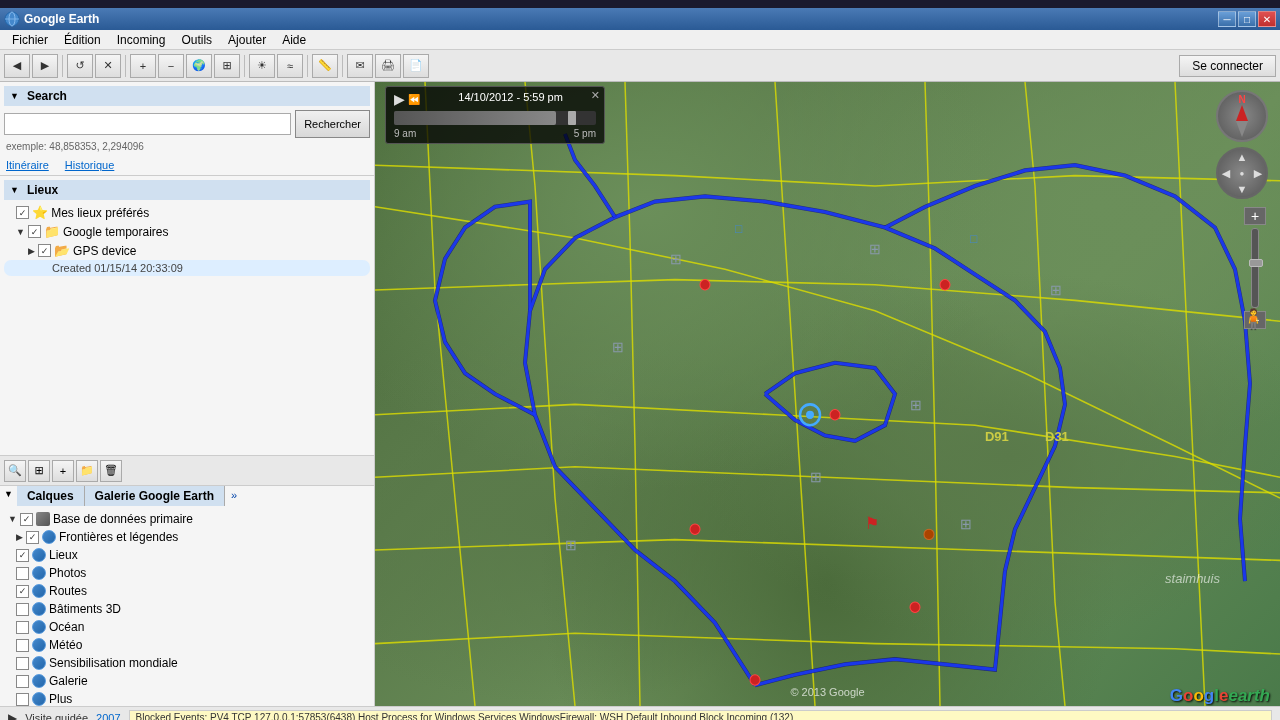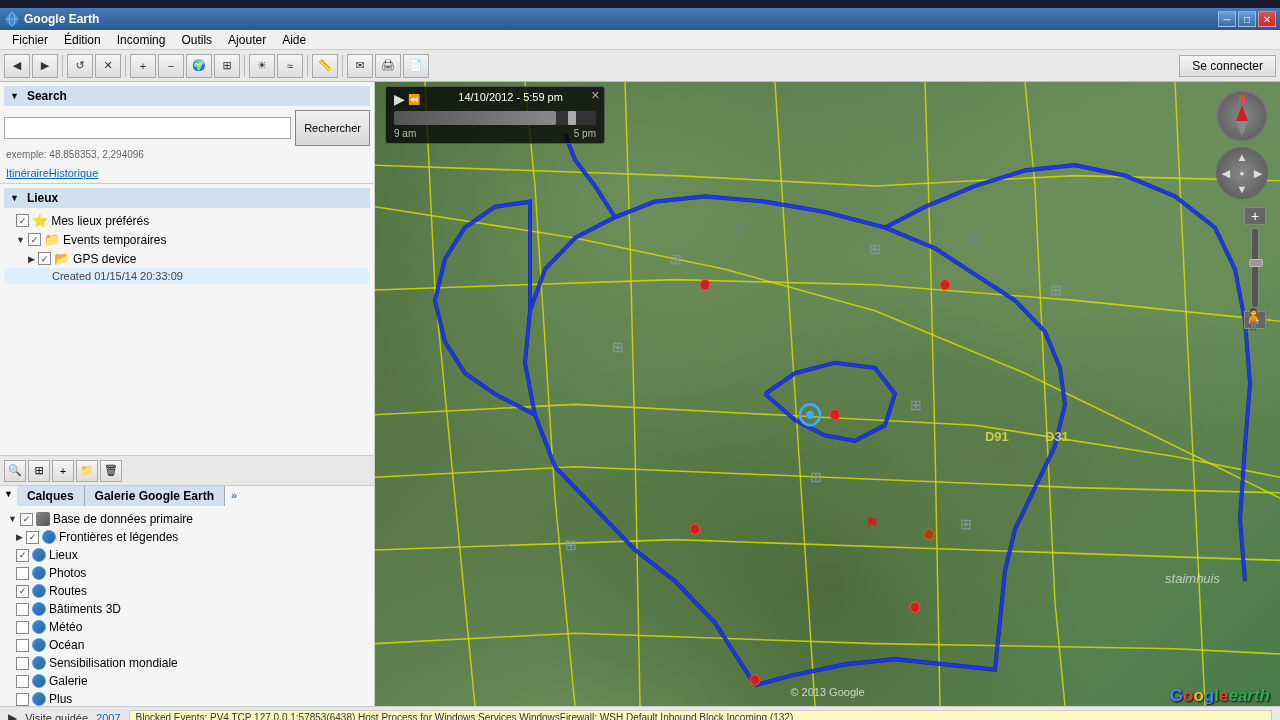--- a/index.html
+++ b/index.html
@@ -84,26 +84,26 @@
       background: #d0e0f0; padding: 3px 6px;
       font-weight: bold; margin-bottom: 4px;
       cursor: pointer;
     }
     .search-row { display: flex; align-items: center; gap: 4px; margin-bottom: 3px; }
     .search-input {
       flex: 1; height: 22px; border: 1px solid #aaa;
       padding: 2px 4px; font-size: 12px; background: white;
     }
     .search-btn {
-      padding: 2px 8px; height: 36px; border: 1px solid #888;
+      padding: 2px 8px; height: 28px; border: 1px solid #888;
       background: linear-gradient(to bottom, #f0f0f0, #d8d8d8);
       cursor: pointer; font-size: 11px;
     }
     .search-example { font-size: 10px; color: #666; margin-bottom: 7px; padding-left: 2px; }
-    .search-tabs { display: flex; gap: 0; padding-left: 2px; }
+    .search-tabs { display: flex; gap: 16px; padding-left: 2px; }
     .search-tab { font-size: 11px; color: #0066cc; cursor: pointer; text-decoration: underline; }
 
     
     .places-section { flex: 1; overflow-y: auto; padding: 4px; }
     .section-header {
       display: flex; align-items: center; gap: 4px;
       background: #d0e0f0; padding: 3px 6px;
       font-weight: bold; margin-bottom: 3px;
       cursor: pointer;
     }
@@ -363,21 +363,21 @@
       <div class="tree-item tree-indent1">
         <span class="checkbox checked"></span>
         <span style="font-size:13px">⭐</span>
         <span class="item-label">Mes lieux préférés</span>
       </div>
 
       <div class="tree-item tree-indent1">
         <span style="font-size:9px; color:#333">▼</span>
         <span class="checkbox checked"></span>
         <span style="font-size:13px">📁</span>
-        <span class="item-label">Events temporaires</span>
+        <span class="item-label">Google temporaires</span>
       </div>
 
       <div class="tree-item tree-indent2">
         <span style="font-size:9px; color:#333">▶</span>
         <span class="checkbox checked"></span>
         <span style="font-size:13px">📂</span>
         <span class="item-label">GPS device</span>
       </div>
 
       <div class="tree-item tree-indent4" style="background:#ddeeff;">
@@ -437,27 +437,27 @@
 
         <div class="tree-item tree-indent1">
           <span class="checkbox"></span>
           <span class="layer-icon-globe"></span>
           <span class="item-label">Bâtiments 3D</span>
         </div>
 
         <div class="tree-item tree-indent1">
           <span class="checkbox"></span>
           <span class="layer-icon-globe"></span>
+          <span class="item-label">Océan</span>
+        </div>
+
+        <div class="tree-item tree-indent1">
+          <span class="checkbox"></span>
+          <span class="layer-icon-globe"></span>
           <span class="item-label">Météo</span>
-        </div>
-
-        <div class="tree-item tree-indent1">
-          <span class="checkbox"></span>
-          <span class="layer-icon-globe"></span>
-          <span class="item-label">Océan</span>
         </div>
 
         <div class="tree-item tree-indent1">
           <span class="checkbox"></span>
           <span class="layer-icon-globe"></span>
           <span class="item-label">Sensibilisation mondiale</span>
         </div>
 
         <div class="tree-item tree-indent1">
           <span class="checkbox"></span>

